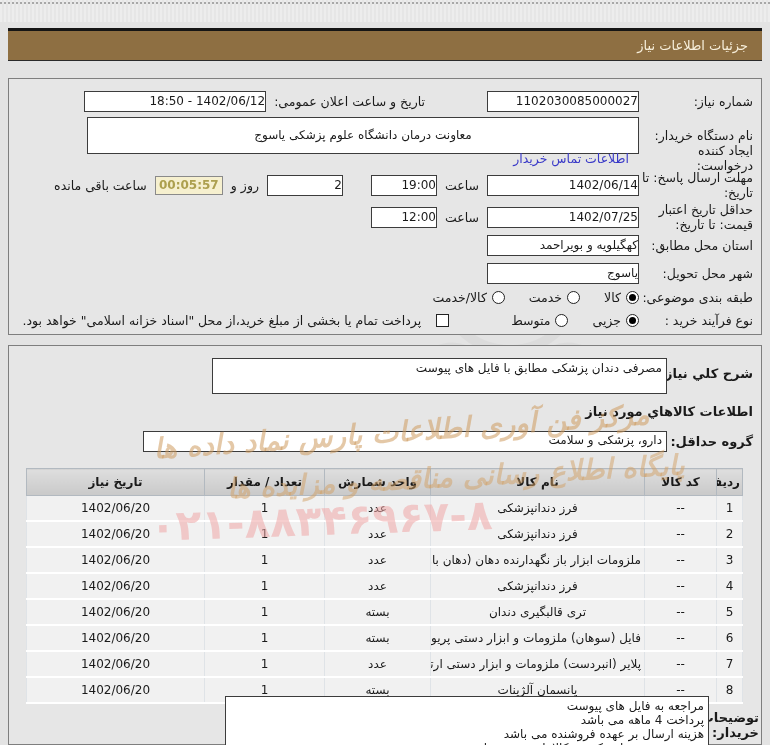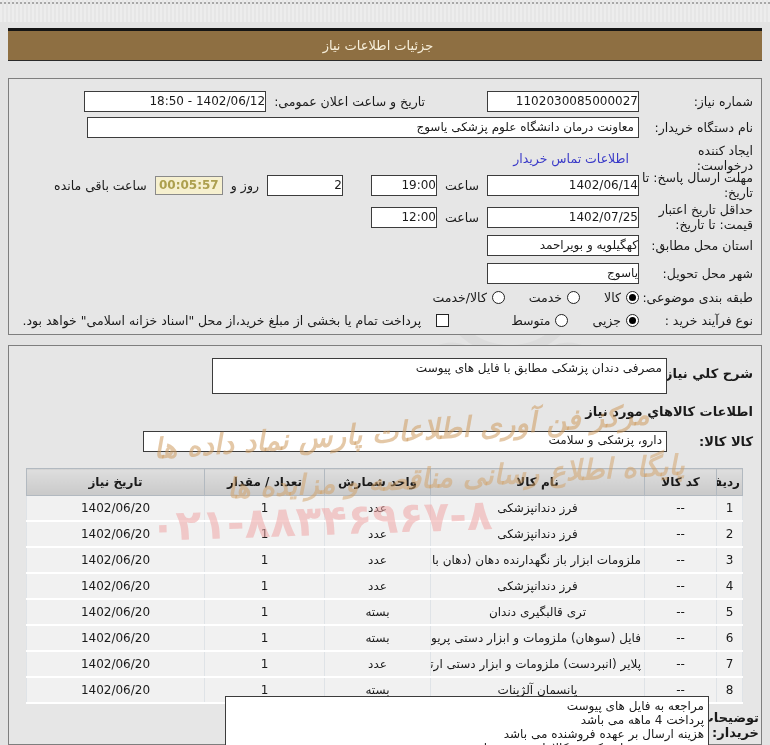--- a/index.html
+++ b/index.html
@@ -10,32 +10,32 @@
     font-size:12.5px;color:#1a1a1a;direction:rtl;
   }
   
   .top-band{position:absolute;top:0;left:0;width:770px;height:22px;
     background:repeating-linear-gradient(90deg,#ededed 0 2px,#e6e6e6 2px 4px);}
   .dotline{position:absolute;top:2px;left:0;width:770px;height:0;border-top:2px dotted #a8a8a8;}
   
   .title-bar{position:absolute;top:28px;left:8px;width:754px;height:33px;
     background:#8e6f42;border-top:3px solid #151515;border-bottom:1px solid #2a2a2a;
     box-sizing:border-box;color:#f7efdb;font-size:13px;line-height:29px;
-    padding-right:14px;text-align:center;}
+    padding-right:14px;}
   
   .panel{position:absolute;left:8px;width:754px;background:#e6e6e6;
     border:1px solid #7e7e7e;box-sizing:border-box;z-index:1;}
   .box1{top:78px;height:257px;}
   .box2{top:345px;height:400px;}
   .frow{position:absolute;right:0;left:0;display:flex;align-items:center;padding-right:8px;}
   .flabel{width:112px;flex:none;line-height:15px;padding-left:2px;}
   .fval{background:#fff;border:1px solid #3c3c3c;height:19px;line-height:19px;
     flex:none;box-sizing:content-box;overflow:hidden;white-space:nowrap;font-size:12px;}
   .center{text-align:right}
-  .rval{text-align:right;padding:0 4px}
+  .rval{text-align:center;padding:8px 4px}
   .inline-lbl{margin:0 8px;flex:none;}
   .link{color:#3a3ac8;margin-right:10px;cursor:pointer;flex:none;}
   .countdown{width:66px;height:17px;line-height:17px;text-align:center;flex:none;
     background:#f6f0cf;border:1px solid #8a8a8a;color:#ada04f;font-weight:bold;font-size:12px;}
   .radio{width:13px;height:13px;border:1px solid #222;border-radius:50%;background:#fff;
     display:inline-block;position:relative;flex:none;box-sizing:border-box;}
   .radio.on::after{content:"";position:absolute;top:2px;left:2px;right:2px;bottom:2px;
     background:#000;border-radius:50%;}
   .cbox{width:13px;height:13px;border:1px solid #222;background:#fff;display:inline-block;
     flex:none;box-sizing:border-box;}
@@ -165,21 +165,21 @@
   </div>
 </div>
 
 <div class="panel box2">
 
   <span class="abs bold" style="top:20px;right:8px">شرح کلي نیاز:</span>
   <div class="abs ta" style="top:12px;right:94px;width:455px;height:36px">مصرفی دندان پزشکی مطابق با فایل های پیوست</div>
 
   <span class="abs bold" style="top:58px;right:8px">اطلاعات کالاهاي مورد نیاز</span>
 
-  <span class="abs bold" style="top:88px;right:8px">کالا کالا:</span>
+  <span class="abs bold" style="top:88px;right:8px">گروه حداقل:</span>
   <div class="abs ta" style="top:85px;right:94px;width:524px;height:21px;padding-top:1px">دارو، پزشکی و سلامت</div>
 
   <table class="items">
     <colgroup>
       <col style="width:26px">
         <col style="width:72px">
         <col style="width:214px">
       <col style="width:106px">
         <col style="width:120px">
         <col style="width:178px">

